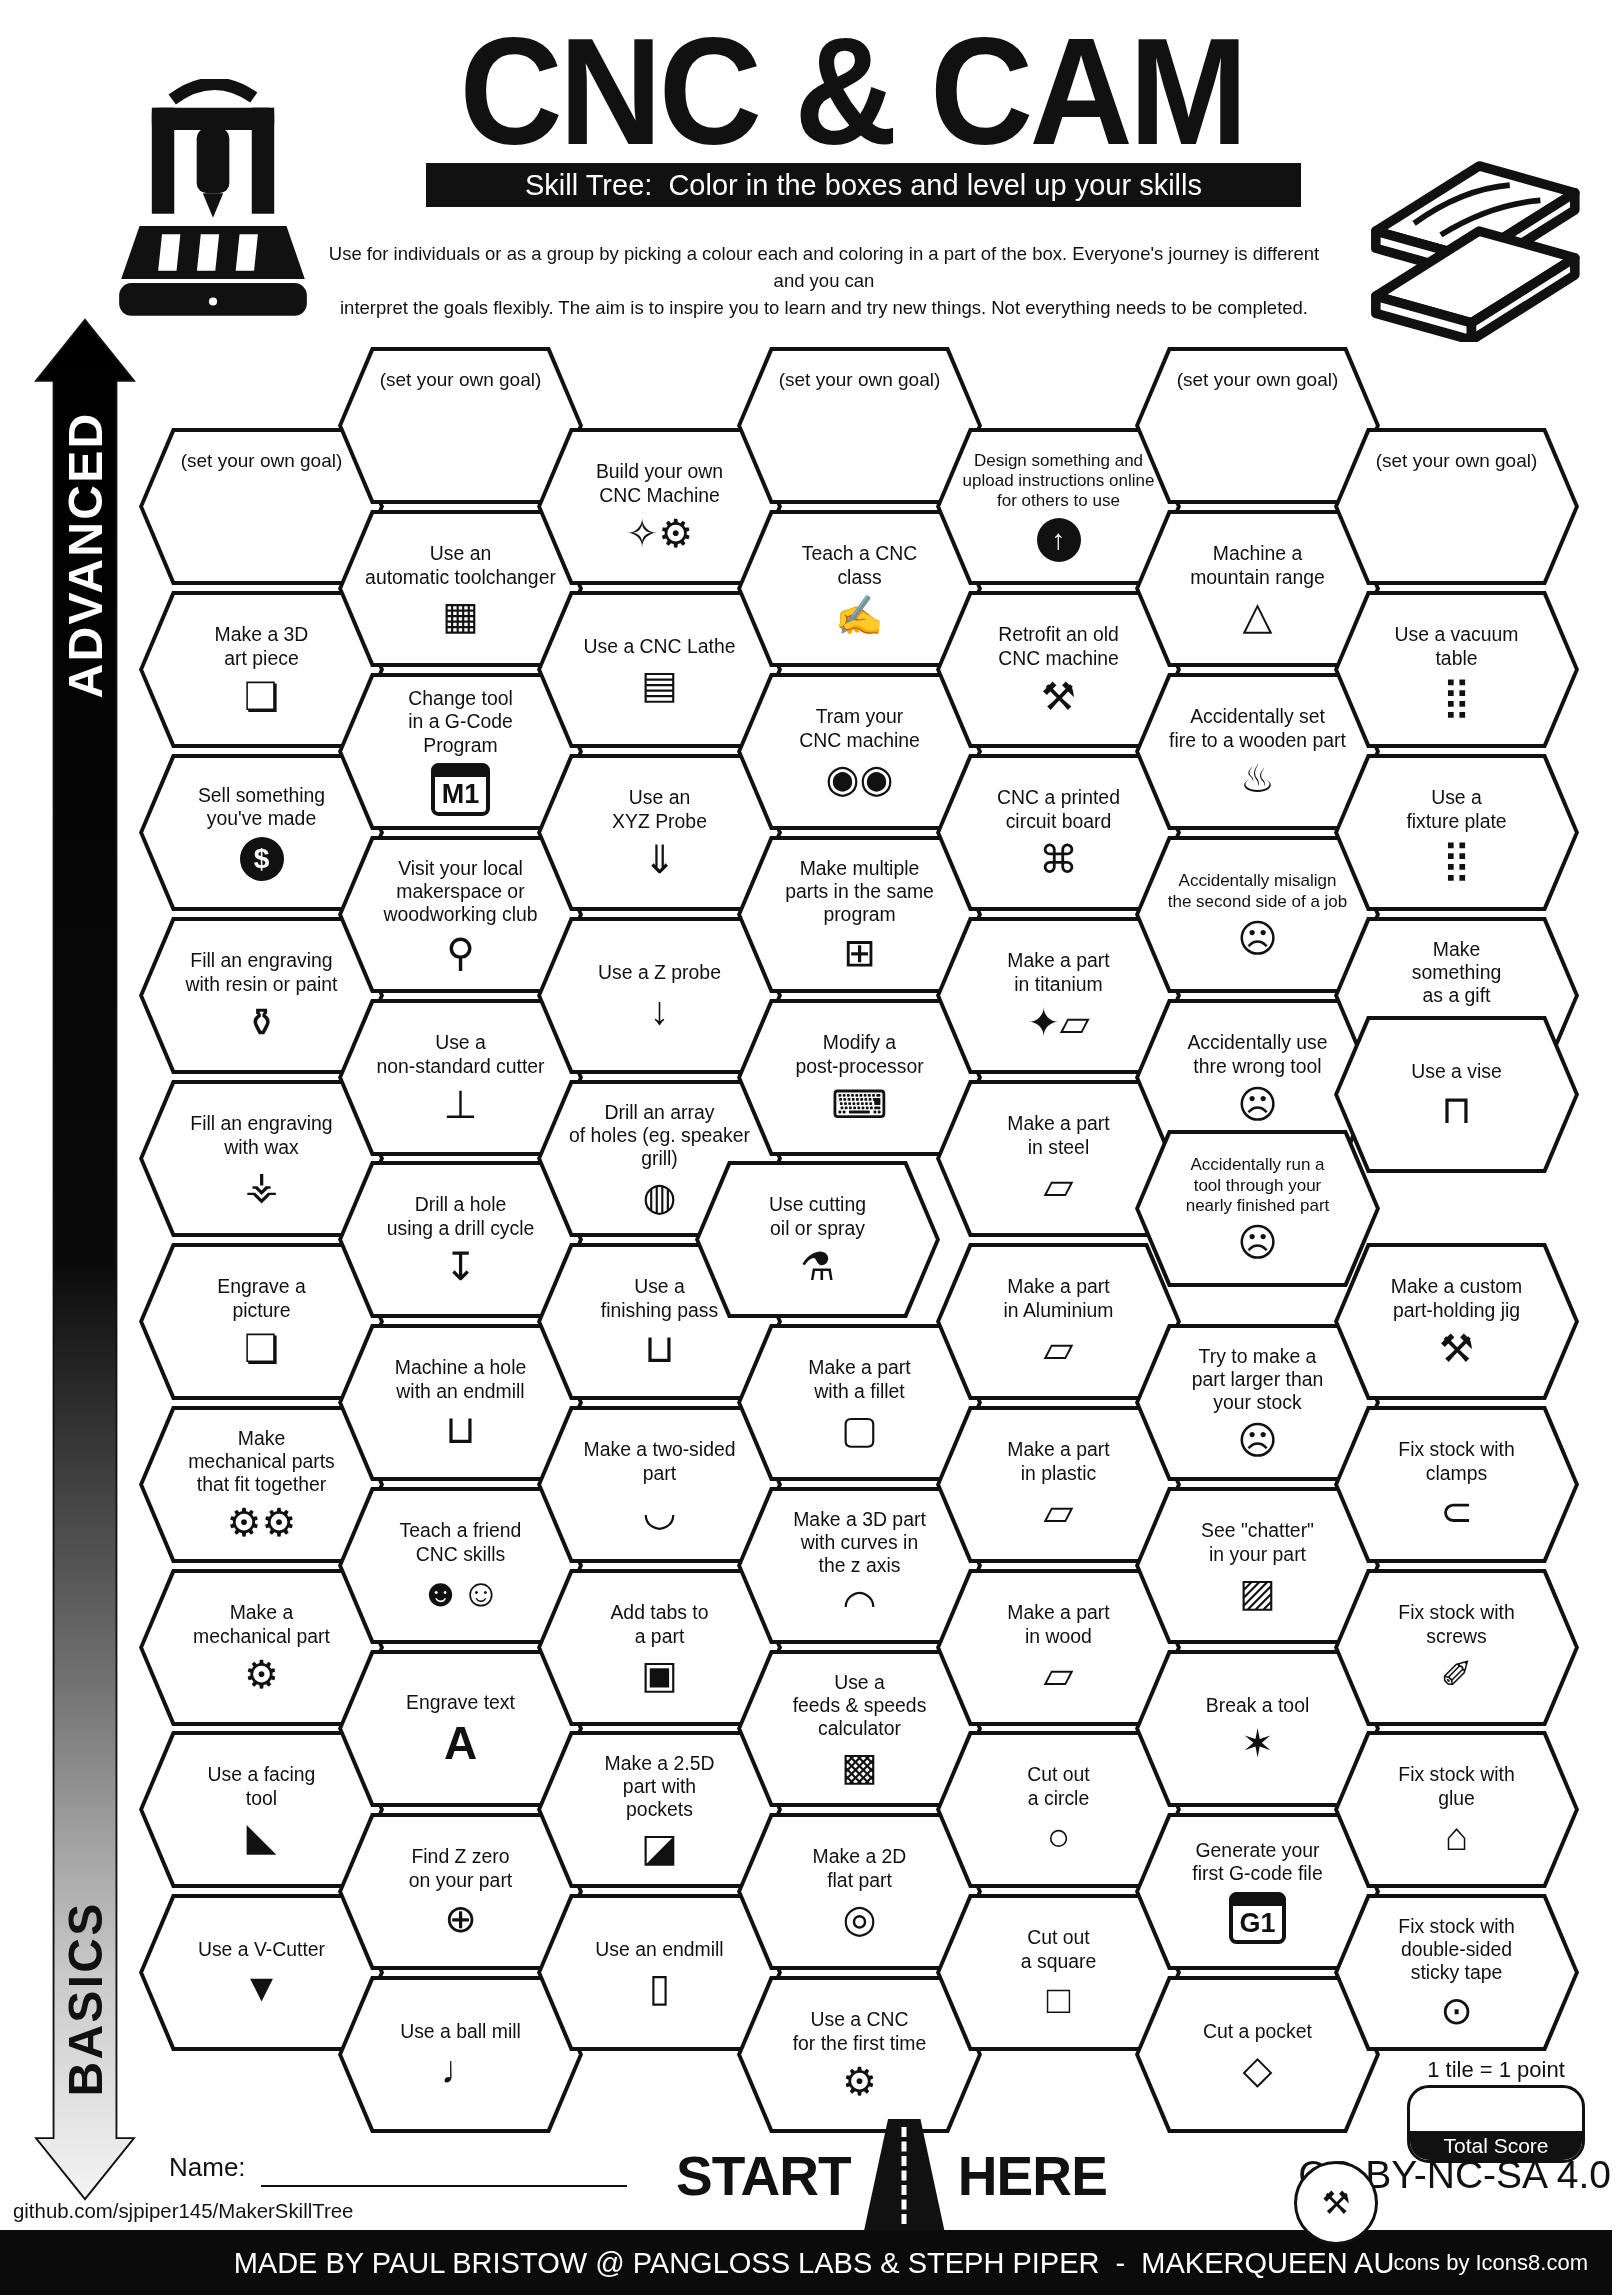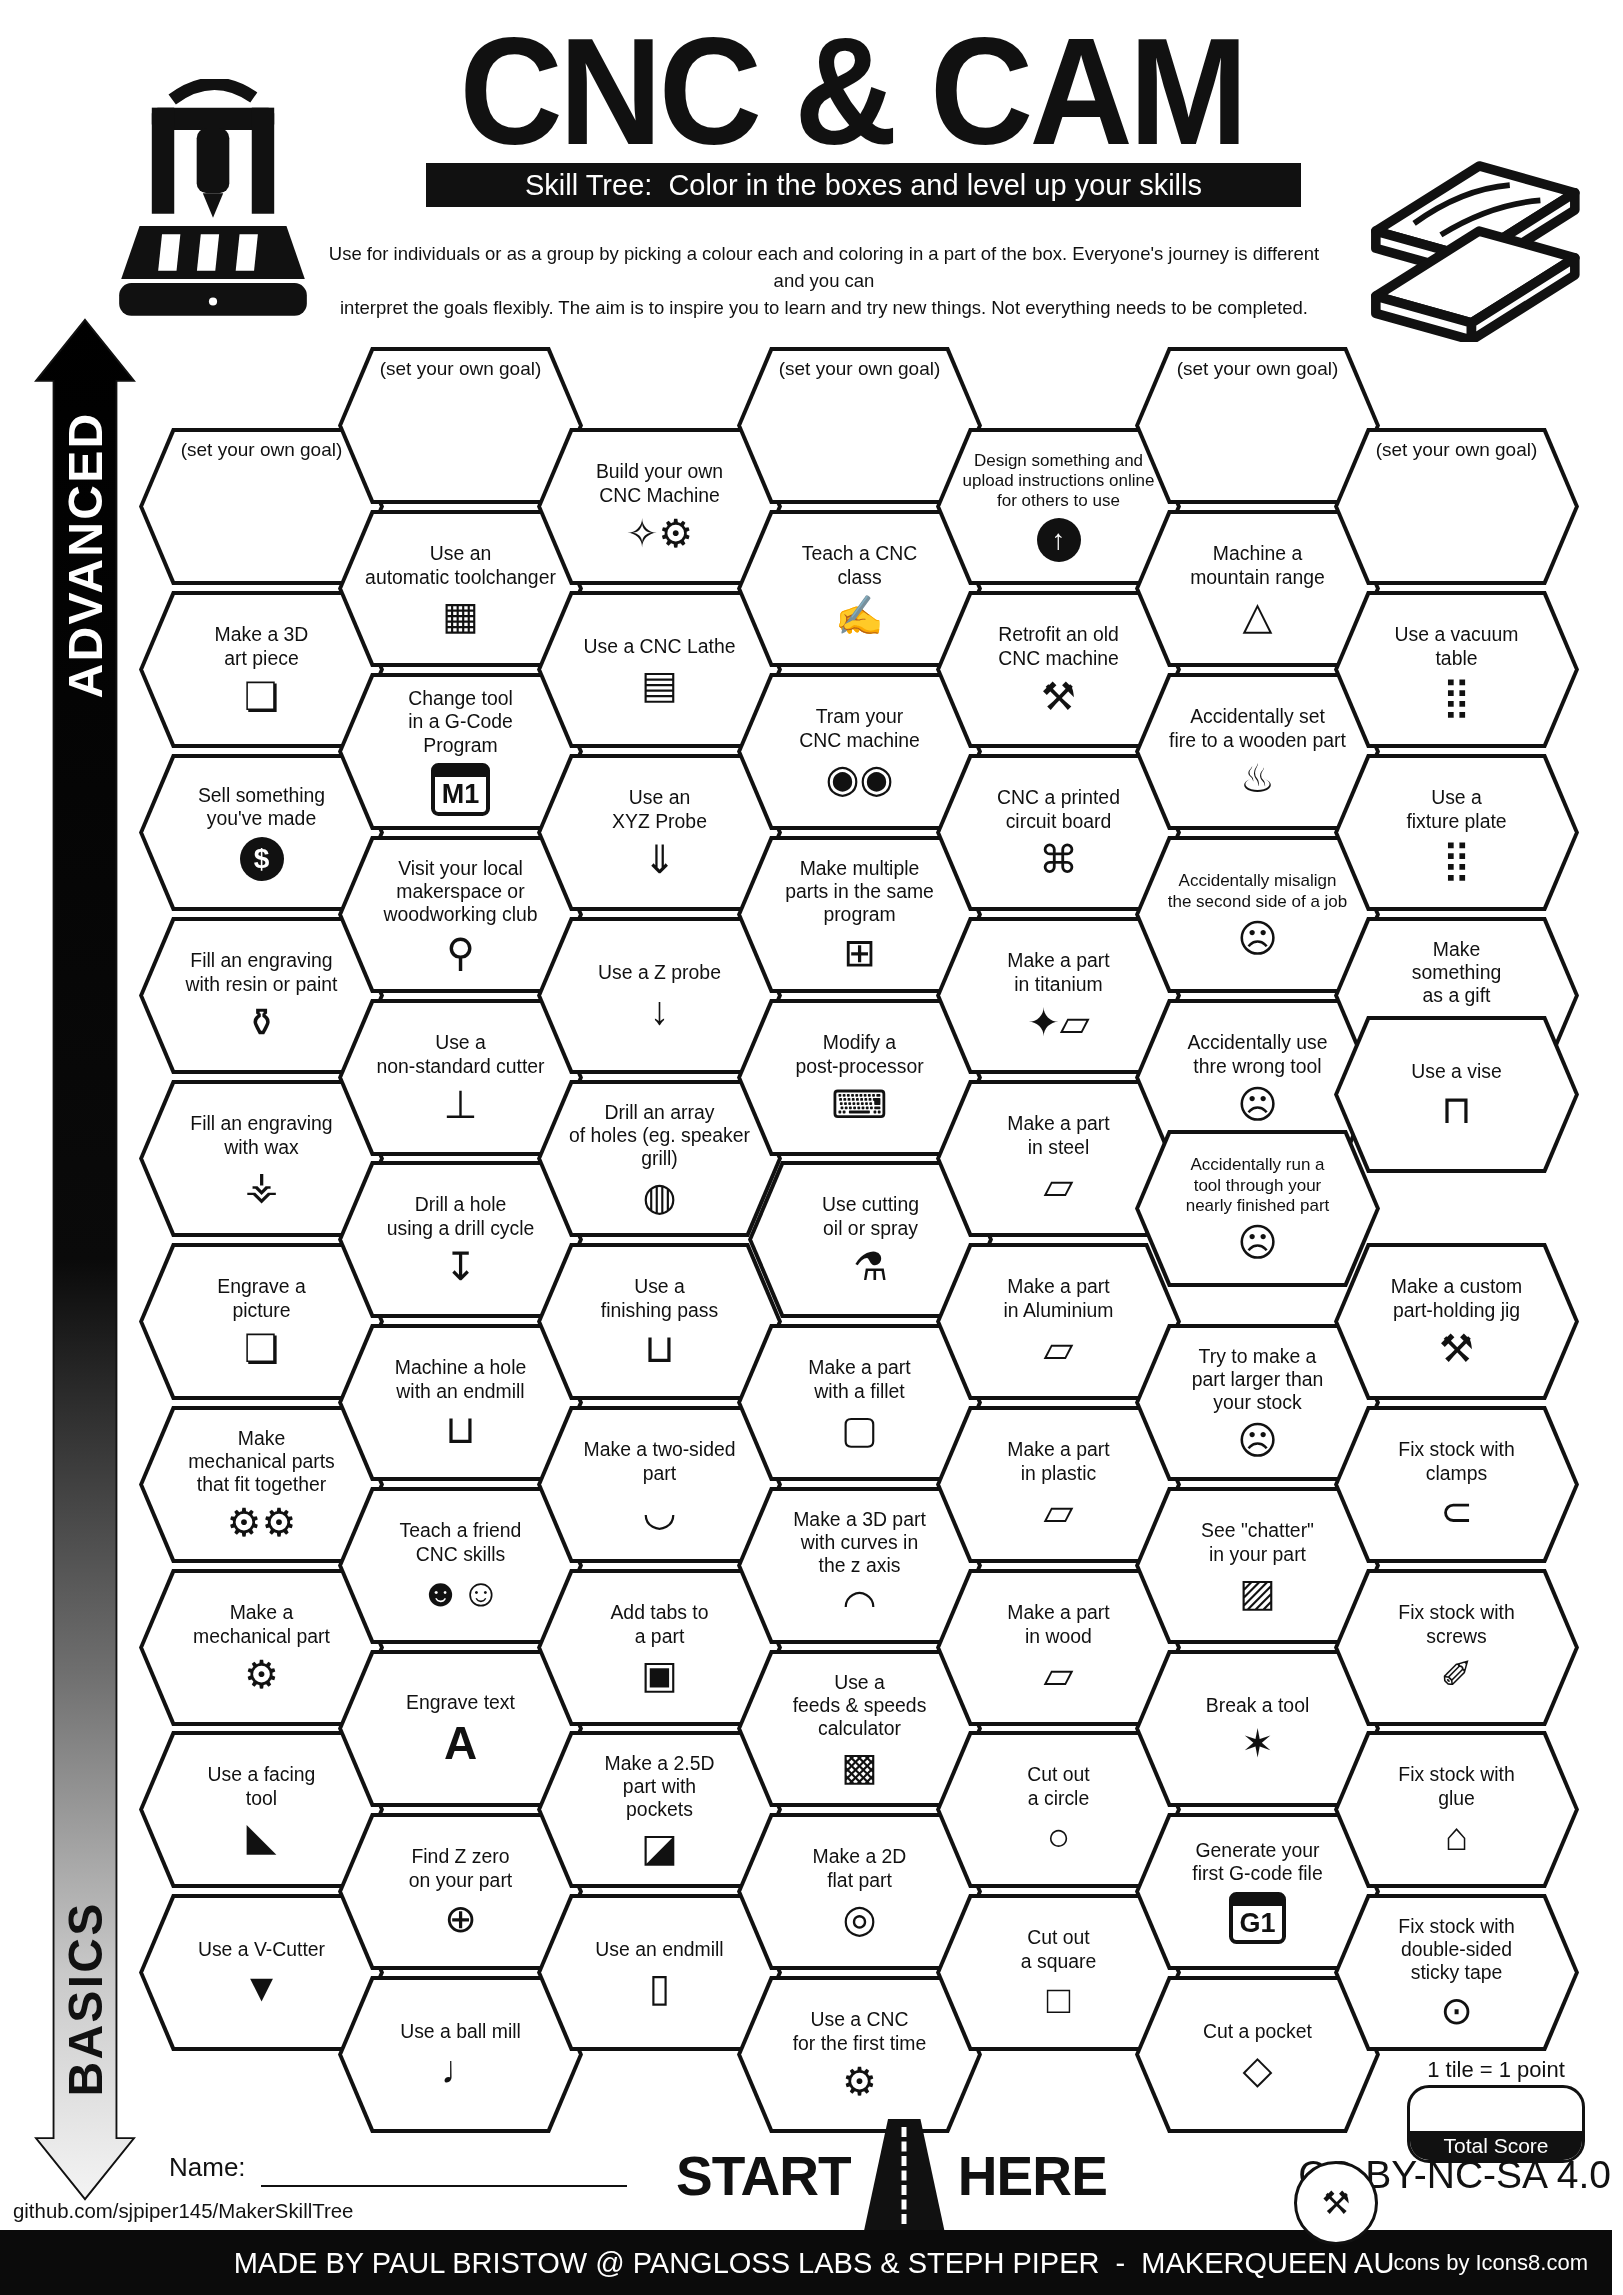--- a/index.html
+++ b/index.html
@@ -26,21 +26,21 @@
   #hexgrid{position:absolute;left:0;top:0}
   .hex{position:absolute;width:245px;height:157px;
        clip-path:polygon(0 50%,13.5% 0,86.5% 0,100% 50%,86.5% 100%,13.5% 100%);
        background:#111}
   .hex-inner{position:absolute;inset:0;background:#fff;
        clip-path:polygon(1.7% 50%,14.6% 2.6%,85.4% 2.6%,98.3% 50%,85.4% 97.4%,14.6% 97.4%)}
   .hex-content{position:absolute;inset:0;display:flex;flex-direction:column;align-items:center;
        justify-content:center;gap:4.6px;padding:8.3px 19.4px;box-sizing:border-box}
   .hex-label{font-size:19.4px;line-height:1.2;text-align:center;white-space:pre-line;max-width:214px}
   .hex.small .hex-label{font-size:17px}
-  .hex.goal .hex-content{justify-content:flex-start;padding-top:11px}
+  .hex.goal .hex-content{justify-content:flex-start;padding-top:22px}
   .hex.goal .hex-label{font-size:19px}
   .hex-icon{font-size:39px;line-height:1;margin-top:1.9px}
   .icon-circle{background:#111;color:#fff;width:44px;height:44px;border-radius:50%;
        display:flex;align-items:center;justify-content:center;font-size:28px;font-weight:bold}
   .icon-badge{border:4.2px solid #111;border-top:14px solid #111;border-radius:7.4px;
        font-weight:bold;font-size:27px;line-height:1;padding:3.7px 6.5px;background:#fff}
   .icon-letter{font-size:46px;font-weight:bold}
 
   
   .start-here{position:absolute;left:676px;top:2119px;display:flex;align-items:center;gap:13px}
@@ -408,21 +408,21 @@
       </div>
     </div>
     <div class="hex" style="left: 737px; top: 999px;">
       <div class="hex-inner"></div>
       <div class="hex-content">
         <div class="hex-label">Modify a
 post-processor</div>
         <div class="hex-icon">⌨</div>
       </div>
     </div>
-    <div class="hex" style="left: 748px; top: 1161px;">
+    <div class="hex" style="left: 695px; top: 1161px;">
       <div class="hex-inner"></div>
       <div class="hex-content">
         <div class="hex-label">Use cutting
 oil or spray</div>
         <div class="hex-icon">⚗</div>
       </div>
     </div>
     <div class="hex" style="left: 737px; top: 1324px;">
       <div class="hex-inner"></div>
       <div class="hex-content">

